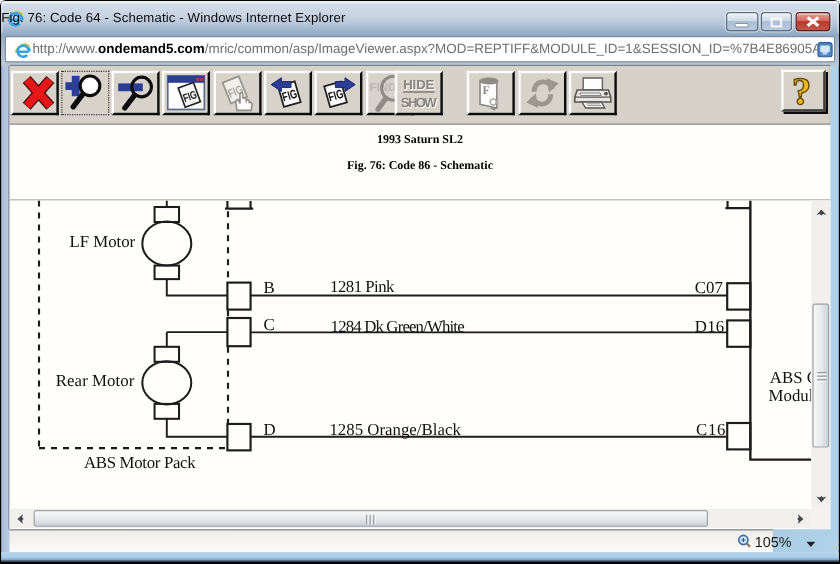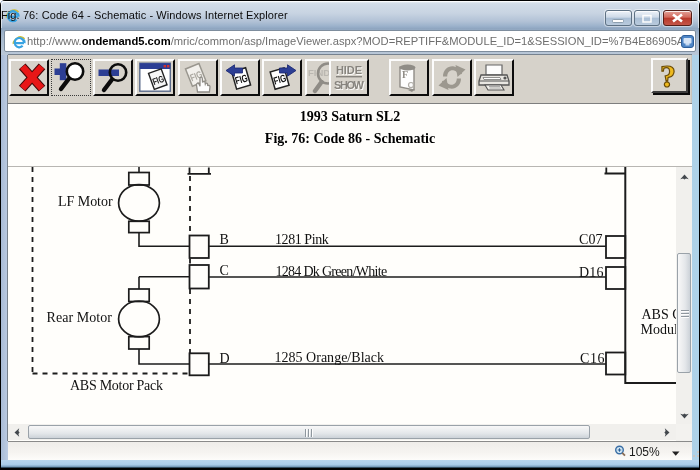--- a/index.html
+++ b/index.html
@@ -32,35 +32,35 @@
   border-right:2px solid #0c0c0c;border-bottom:2px solid #0c0c0c;}
 .tbtn svg{position:absolute;left:0;top:0;}
 #focusbtn{border:1px dotted #3a3a3a !important;width:38px;height:35px;background:#d7d3cb;}
 #helpbtn{position:absolute;left:643px;top:3px;width:33px;height:31px;background:#d7d3cb;
   border-top:2px solid #fcfcfc;border-left:2px solid #fcfcfc;
   border-right:2px solid #3c3c3c;border-bottom:2px solid #3c3c3c;
   box-shadow:2px 2px 0 #0a0a0a;}
 #content{position:absolute;left:8px;top:104px;width:684px;height:337px;background:#fffefb;}
 #hdr{position:absolute;left:0;top:2px;width:684px;text-align:center;
   font-family:"Liberation Serif",serif;font-weight:bold;color:#000;}
-#hdr .h{font-size:14px;line-height:21.5px;}
+#hdr .h{font-size:10px;line-height:21.5px;}
 #iftop{position:absolute;left:0;top:62px;width:684px;height:1px;background:#b8b6b2;}
 #schem{position:absolute;left:0;top:63px;}
 
 #vsb{position:absolute;left:668px;top:63px;width:16px;height:257px;background:#f1f0ed;}
 #vthumb{position:absolute;left:1px;top:86px;width:12px;height:118px;border:1px solid #9aa2a9;border-radius:2px;
   background:linear-gradient(90deg,#f8f8f8,#e4e7ea 60%,#ccd2d8);}
 .grip-h{position:absolute;left:3px;width:8px;height:1px;background:#8f979e;box-shadow:0 1px 0 #fdfdfd;}
 #hsb{position:absolute;left:0px;top:320px;width:668px;height:16px;background:#f1f0ed;}
 #hthumb{position:absolute;left:20px;top:1px;width:560px;height:12px;border:1px solid #9aa2a9;border-radius:2px;
   background:linear-gradient(#f8f8f8,#e4e7ea 60%,#ccd2d8);}
 .grip-v{position:absolute;top:3px;width:1px;height:8px;background:#8f979e;box-shadow:1px 0 0 #fdfdfd;}
 #corner{position:absolute;left:668px;top:320px;width:16px;height:17px;background:#f3f2ef;}
 .arr{position:absolute;color:#4b5157;line-height:0;} .arr svg{display:block;}
-#statusbar{position:absolute;left:8px;top:441px;width:684px;height:18px;
+#statusbar{position:absolute;left:8px;top:441px;width:636px;height:18px;
   border-top:1px solid #8a8a8a;background:linear-gradient(#efedea,#f6f4f1 60%,#fdfcfa);}
 #zoomtxt{position:absolute;left:621px;top:3px;font-size:12px;color:#1a1a1a;}
 </style></head>
 <body>
 <div id="win"></div>
 <div id="frame"></div>
 <div style="position:absolute;left:1px;top:460px;width:698px;height:8px;
   background:linear-gradient(#b7d4ec 0%,#abcde9 55%,#84a9c8 80%,#2a4456 95%,#101c24 100%);"></div>
 <div id="titlebar">
   <svg width="15" height="15" style="position:absolute;left:4px;top:7px" viewBox="0 0 16 16">

